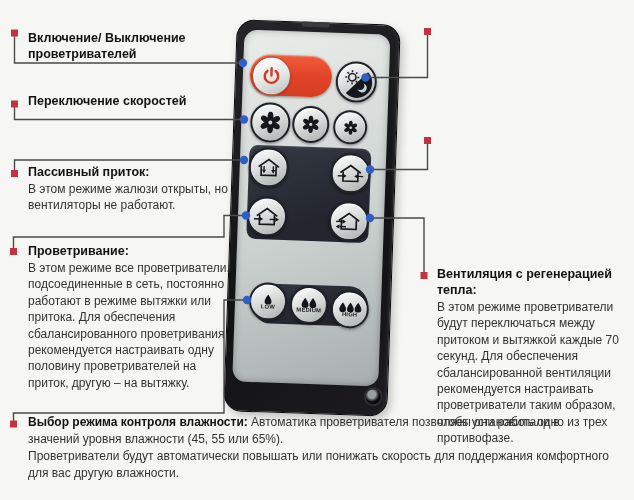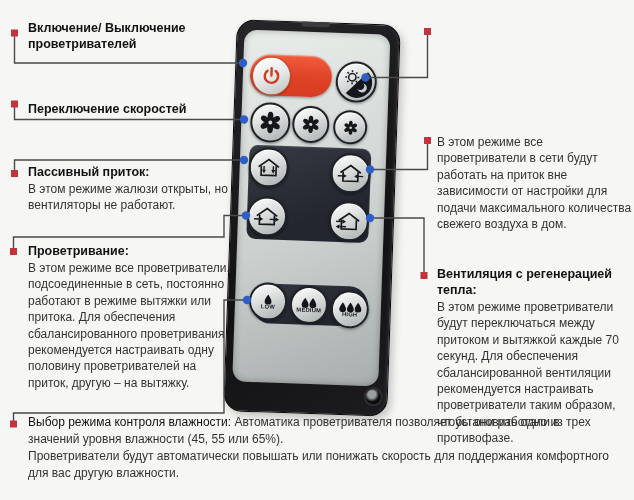--- a/index.html
+++ b/index.html
@@ -2,21 +2,21 @@
 <html><head>
 <meta charset="utf-8">
 <style>
   html,body{margin:0;padding:0;background:#fff;}
   #stage{position:relative;width:634px;height:500px;background:#f6f6f4;overflow:hidden;
          font-family:"Liberation Sans",sans-serif;}
   
   .ann{position:absolute;z-index:4;}
   .ann .title{font-weight:bold;color:#121212;font-size:12.5px;line-height:16px;margin:0;}
   .ann .body{color:#333;font-size:12px;line-height:16.4px;margin:1px 0 0 0;}
-  .ann .inline-title{font-weight:normal;color:#121212;}
+  .ann .inline-title{font-weight:bold;color:#121212;}
   
   #connectors{position:absolute;left:0;top:0;z-index:3;}
   #connectors polyline{fill:none;stroke:#4a4a4a;stroke-width:1.4;}
   
   #remote{position:absolute;left:230px;top:22px;width:162px;height:390px;z-index:2;
           background:linear-gradient(145deg,#26262a,#121214 60%,#1c1c20);
           border:1px solid #050505;border-radius:18px;
           transform:rotate(2deg);transform-origin:50% 50%;
           box-shadow:3px 4px 8px rgba(0,0,0,.22), inset -2px 0 3px rgba(255,255,255,.07);}
   #notch{position:absolute;left:64px;top:-1px;width:28px;height:5px;background:#3c3c40;border-radius:2px;}
@@ -236,37 +236,36 @@
         <circle cx="244" cy="119.5" r="4.2"></circle>
       <circle cx="244" cy="160" r="4.2"></circle>
         <circle cx="246" cy="215.5" r="4.2"></circle>
       <circle cx="365.5" cy="77.5" r="4.2"></circle>
         <circle cx="370" cy="169.5" r="4.2"></circle>
       <circle cx="370" cy="218" r="4.2"></circle>
         <circle cx="247" cy="300" r="4.2"></circle>
     </g>
   </svg>
 
-  <div class="ann" style="left:28px;top:20px;width:175px">
+  <div class="ann" style="left:28px;top:30px;width:175px">
     <p class="title">Включение/ Выключение проветривателей</p>
   </div>
-  <div class="ann" style="left:28px;top:101px;width:210px">
+  <div class="ann" style="left:28px;top:93px;width:210px">
     <p class="title">Переключение скоростей</p>
   </div>
   <div class="ann" style="left:28px;top:243px;width:208px">
     <p class="title">Проветривание:</p>
     <p class="body">В этом режиме все проветриватели, подсоединенные в сеть, постоянно работают в режиме вытяжки или притока. Для обеспечения сбалансированного проветривания рекомендуется настраивать одну половину проветривателей на приток, другую – на вытяжку.</p>
   </div>
   <div class="ann" style="left:28px;top:164px;width:206px">
     <p class="title">Пассивный приток:</p>
     <p class="body">В этом режиме жалюзи открыты, но вентиляторы не работают.</p>
   </div>
 
   <div class="ann" style="left:437px;top:133px;width:198px">
-    <p class="body">В этом режиме все проветриватели в сети будут работать на приток вне зависимости от настройки для подачи максимального количества свежего воздуха в дом.</p>
   </div>
   <div class="ann" style="left:437px;top:266px;width:200px">
     <p class="title">Вентиляция с регенерацией тепла:</p>
     <p class="body">В этом режиме проветриватели будут переключаться между притоком и вытяжкой каждые 70 секунд. Для обеспечения сбалансированной вентиляции рекомендуется настраивать проветриватели таким образом, чтобы они работали в противофазе.</p>
   </div>
 
   <div class="ann" style="left:28px;top:414px;width:596px">
     <p class="body" style="margin:0;line-height:17px"><span class="inline-title">Выбор режима контроля влажности:</span><span> Автоматика проветривателя позволяет установить одно из трех значений уровня влажности (45, 55 или 65%).</span></p>
     <p class="body" style="margin:0;line-height:17px">Проветриватели будут автоматически повышать или понижать скорость для поддержания комфортного для вас другую влажности.</p>
   </div>

